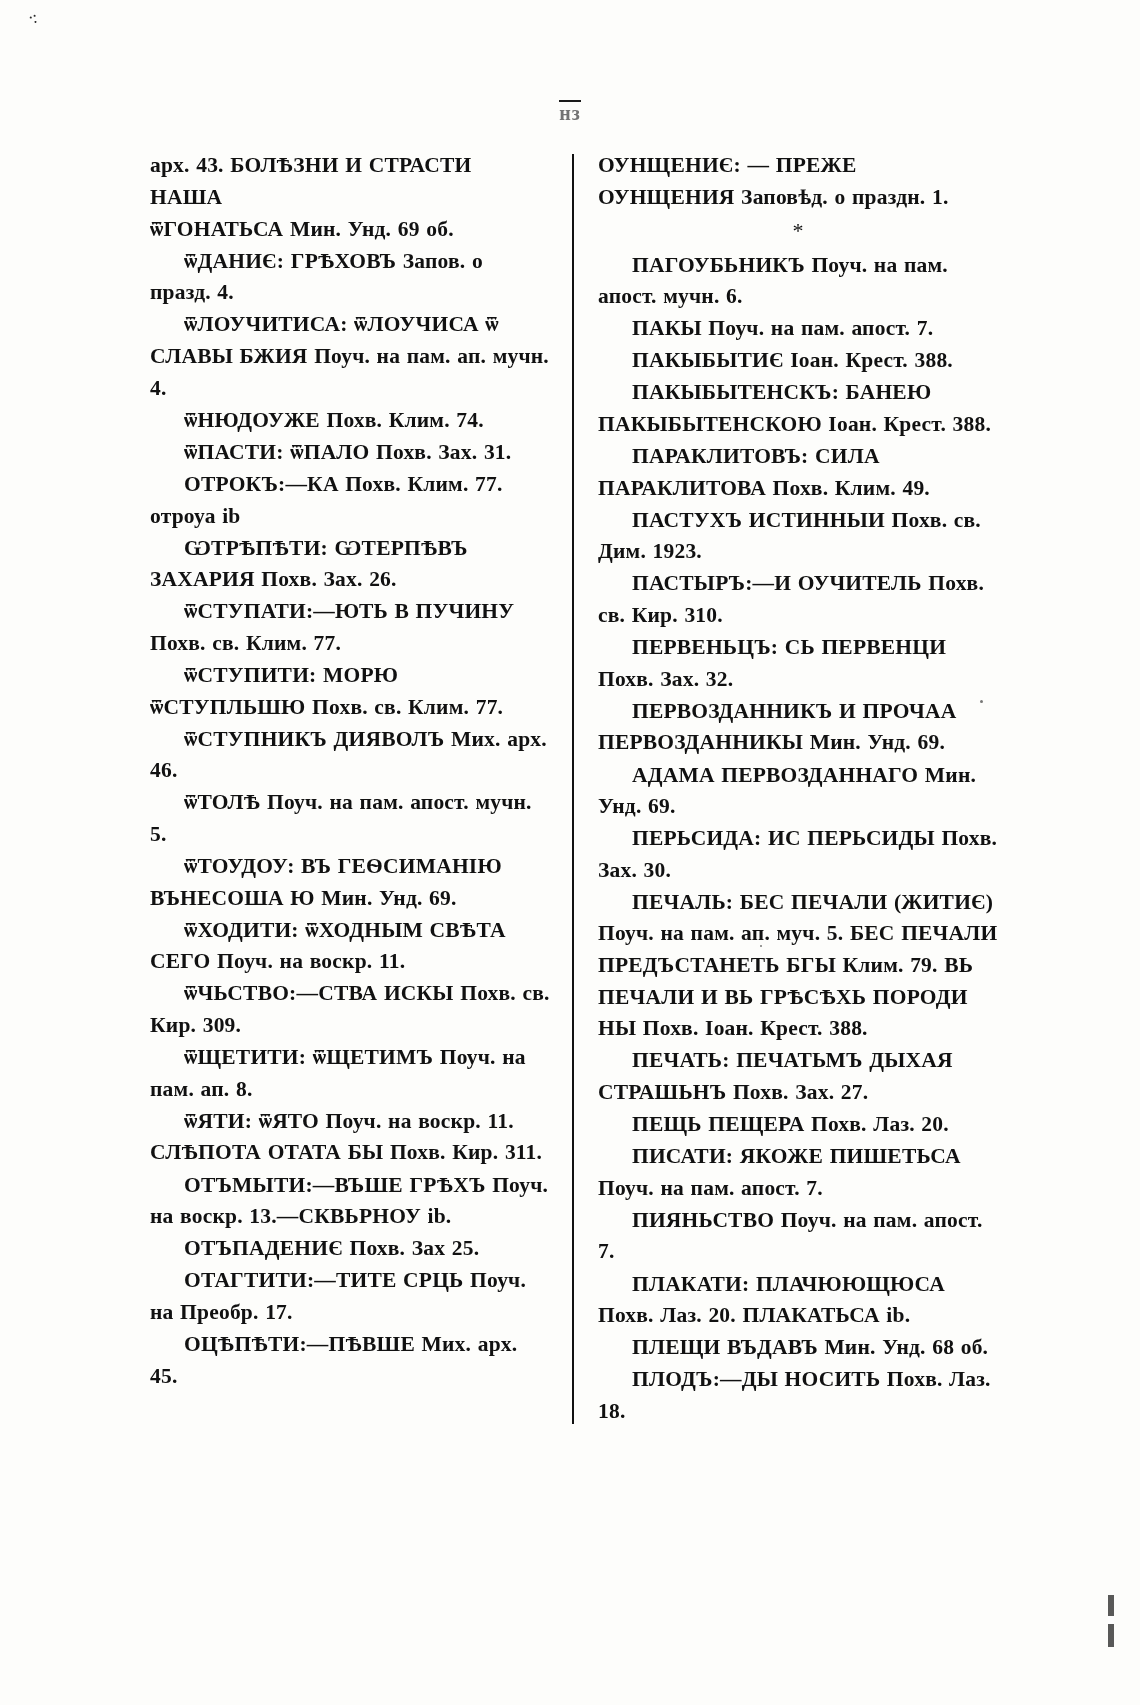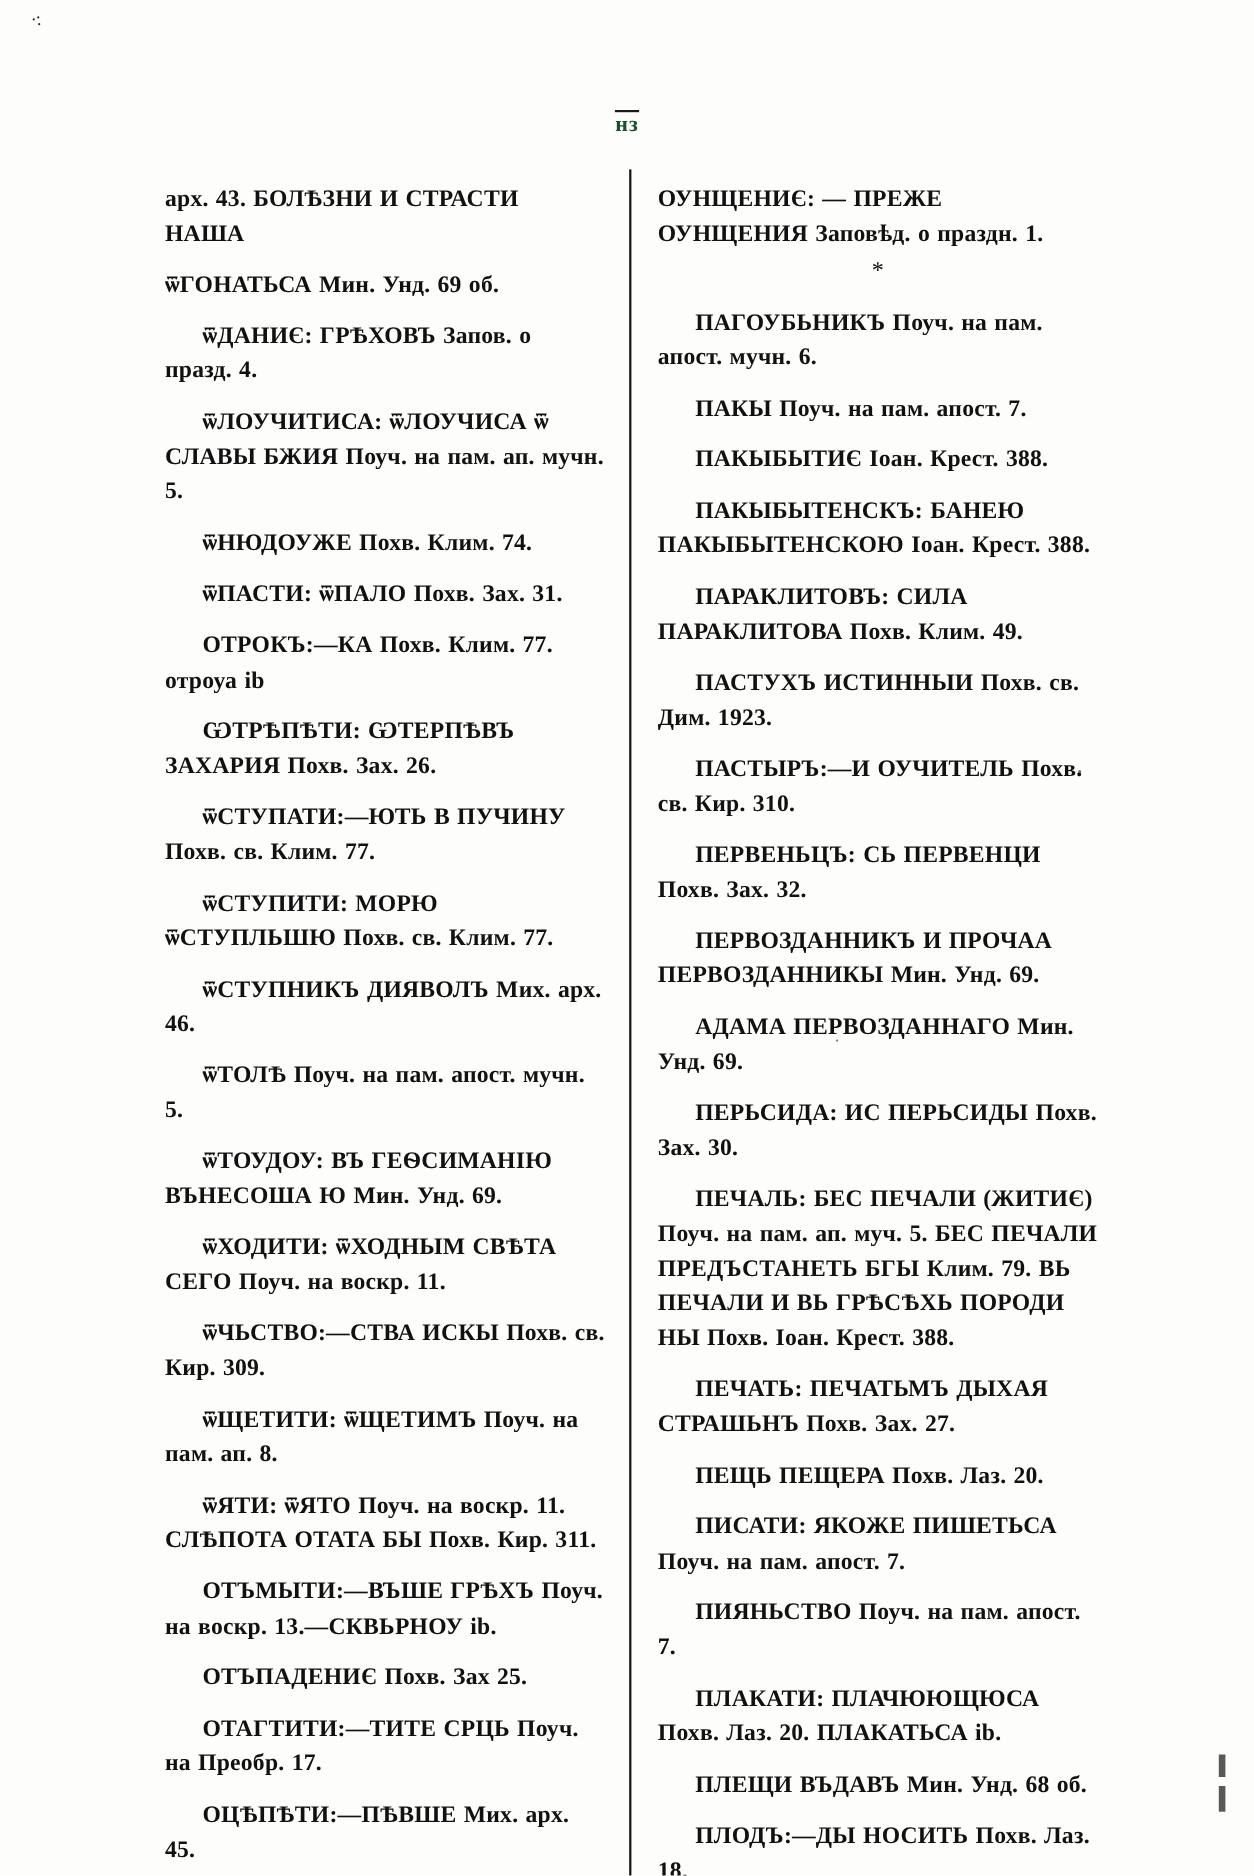--- a/index.html
+++ b/index.html
@@ -33,21 +33,21 @@
   }
   .page-number {
     position: absolute;
     top: 100px;
     left: 0;
     width: 1140px;
     text-align: center;
     font-size: 20px;
     font-weight: bold;
     letter-spacing: 1px;
-    color: #14532d;
+    color: #737373;
   }
   .page-number .overline {
     display: inline-block;
     border-top: 2px solid #1a1a1a;
     padding-top: 1px;
     line-height: 1;
   }
   .columns {
     position: absolute;
     top: 150px;
@@ -75,21 +75,20 @@
   }
   .entry {
     margin: 0 0 0.5px 0;
     text-indent: 34px;
     word-spacing: 1px;
   }
   .entry.noindent { text-indent: 0; }
   .cs {
     font-weight: bold;
     letter-spacing: 0.2px;
-    margin-top: 15px;
   }
   .star {
     text-align: center;
     font-size: 22px;
     letter-spacing: 0;
     margin: 2px 0 2px 0;
     text-indent: 0;
   }
   .edge-mark {
     position: absolute;
@@ -117,21 +116,21 @@
   <div class="page-number">
     <span class="overline">нз</span>
   </div>
 
   <div class="columns">
 
     <div class="col left">
       <p class="entry noindent cs">арх. 43. БОЛѢЗНИ И СТРАСТИ НАША</p>
       <p class="entry noindent cs">ѿГОНАТЬСА Мин. Унд. 69 об.</p>
       <p class="entry cs">ѿДАНИЄ: ГРѢХОВЪ Запов. о празд. 4.</p>
-      <p class="entry cs">ѿЛОУЧИТИСА: ѿЛОУЧИСА ѿ СЛАВЫ БЖИЯ Поуч. на пам. ап. мучн. 5.</p>
+      <p class="entry cs">ѿЛОУЧИТИСА: ѿЛОУЧИСА ѿ СЛАВЫ БЖИЯ Поуч. на пам. ап. мучн. 4.</p>
       <p class="entry cs">ѿНЮДОУЖЕ Похв. Клим. 74.</p>
       <p class="entry cs">ѿПАСТИ: ѿПАЛО Похв. Зах. 31.</p>
       <p class="entry cs">ОТРОКЪ:—КА Похв. Клим. 77. отроуа ib</p>
       <p class="entry cs">ѠТРѢПѢТИ: ѠТЕРПѢВЪ ЗАХАРИЯ Похв. Зах. 26.</p>
       <p class="entry cs">ѿСТУПАТИ:—ЮТЬ В ПУЧИНУ Похв. св. Клим. 77.</p>
       <p class="entry cs">ѿСТУПИТИ: МОРЮ ѿСТУПЛЬШЮ Похв. св. Клим. 77.</p>
       <p class="entry cs">ѿСТУПНИКЪ ДИЯВОЛЪ Мих. арх. 46.</p>
       <p class="entry cs">ѿТОЛѢ Поуч. на пам. апост. мучн. 5.</p>
       <p class="entry cs">ѿТОУДОУ: ВЪ ГЕѲСИМАНІЮ ВЪНЕСОША Ю Мин. Унд. 69.</p>
       <p class="entry cs">ѿХОДИТИ: ѿХОДНЫМ СВѢТА СЕГО Поуч. на воскр. 11.</p>

